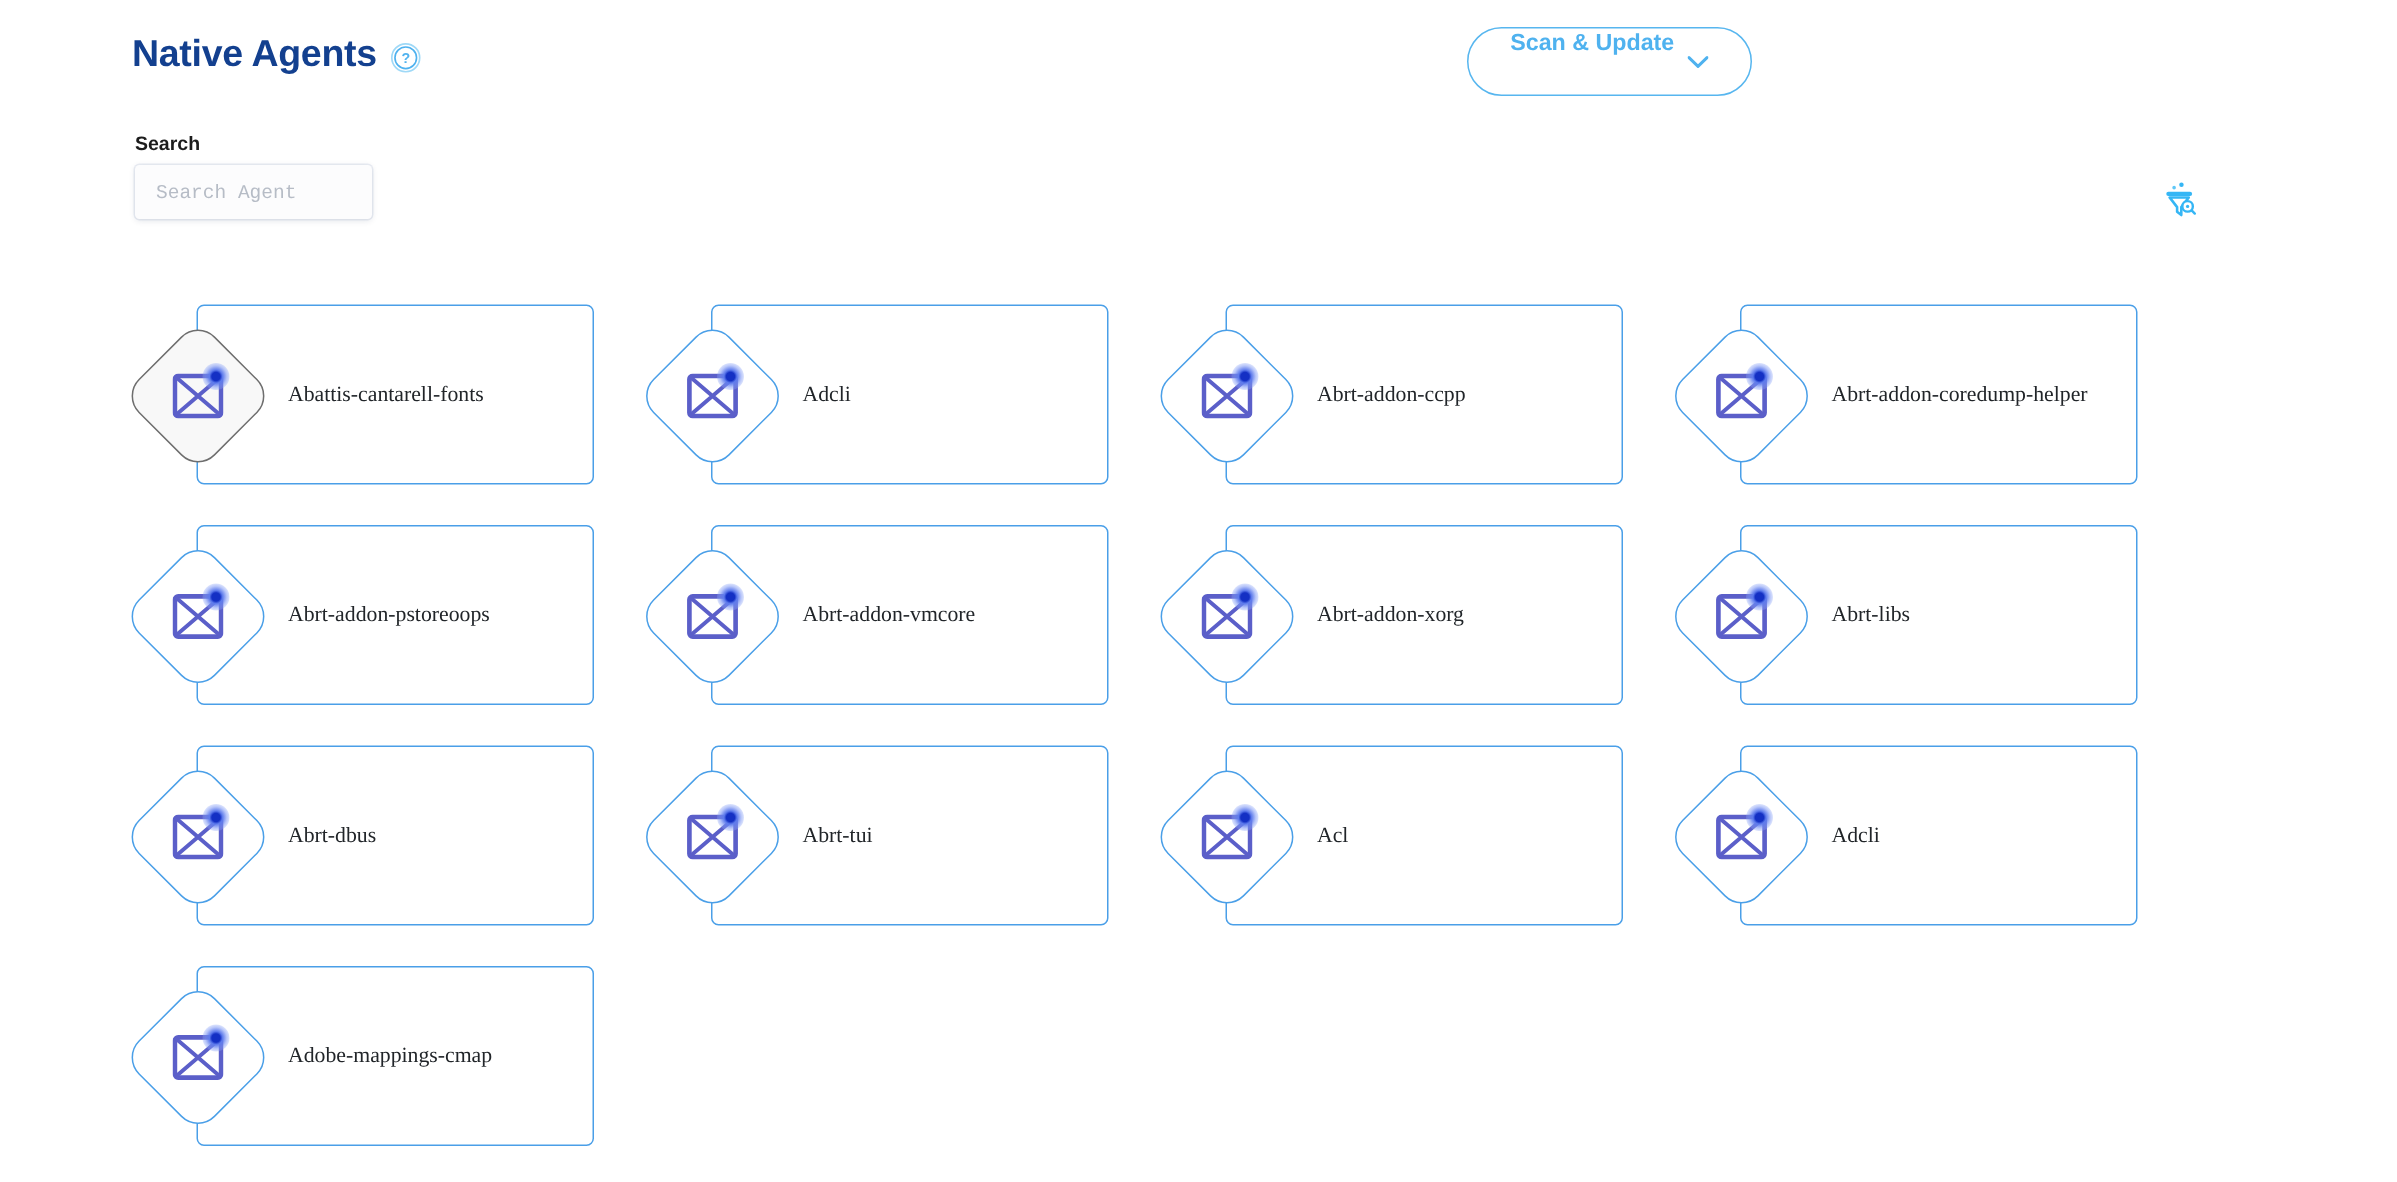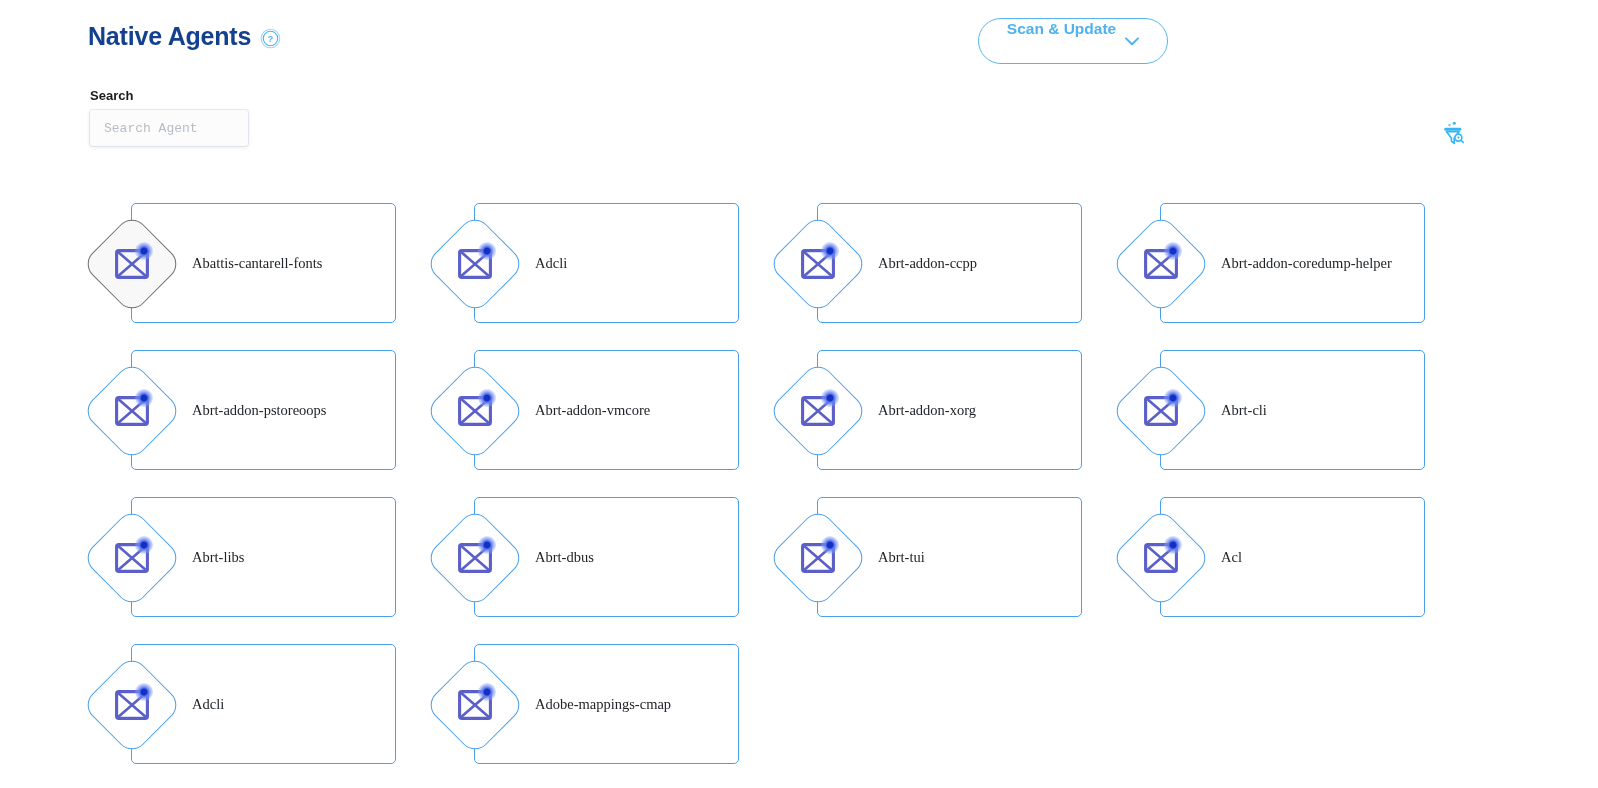--- a/index.html
+++ b/index.html
@@ -344,34 +344,20 @@
       <div class="agent-badge-inner">
         <span class="envelope-icon">
           <svg width="34" height="30" viewBox="0 0 34 30">
             <rect x="1.6" y="1.6" width="30.8" height="26.8" rx="2.2" fill="none" stroke="#5b5fc9" stroke-width="3.1"></rect>
             <path d="M2.6 2.6 L31.4 27.4 M31.4 2.6 L2.6 27.4" fill="none" stroke="#5b5fc9" stroke-width="2.6" stroke-linecap="round"></path>
           </svg>
         </span>
         <span class="status-dot"></span>
       </div>
     </div>
-    <span class="agent-name">Abrt-cli</span>
-  </div>
-      <div class="agent-card">
-    <div class="agent-badge">
-      <div class="agent-badge-inner">
-        <span class="envelope-icon">
-          <svg width="34" height="30" viewBox="0 0 34 30">
-            <rect x="1.6" y="1.6" width="30.8" height="26.8" rx="2.2" fill="none" stroke="#5b5fc9" stroke-width="3.1"></rect>
-            <path d="M2.6 2.6 L31.4 27.4 M31.4 2.6 L2.6 27.4" fill="none" stroke="#5b5fc9" stroke-width="2.6" stroke-linecap="round"></path>
-          </svg>
-        </span>
-        <span class="status-dot"></span>
-      </div>
-    </div>
     <span class="agent-name">Abrt-libs</span>
   </div>
       <div class="agent-card">
     <div class="agent-badge">
       <div class="agent-badge-inner">
         <span class="envelope-icon">
           <svg width="34" height="30" viewBox="0 0 34 30">
             <rect x="1.6" y="1.6" width="30.8" height="26.8" rx="2.2" fill="none" stroke="#5b5fc9" stroke-width="3.1"></rect>
             <path d="M2.6 2.6 L31.4 27.4 M31.4 2.6 L2.6 27.4" fill="none" stroke="#5b5fc9" stroke-width="2.6" stroke-linecap="round"></path>
           </svg>

